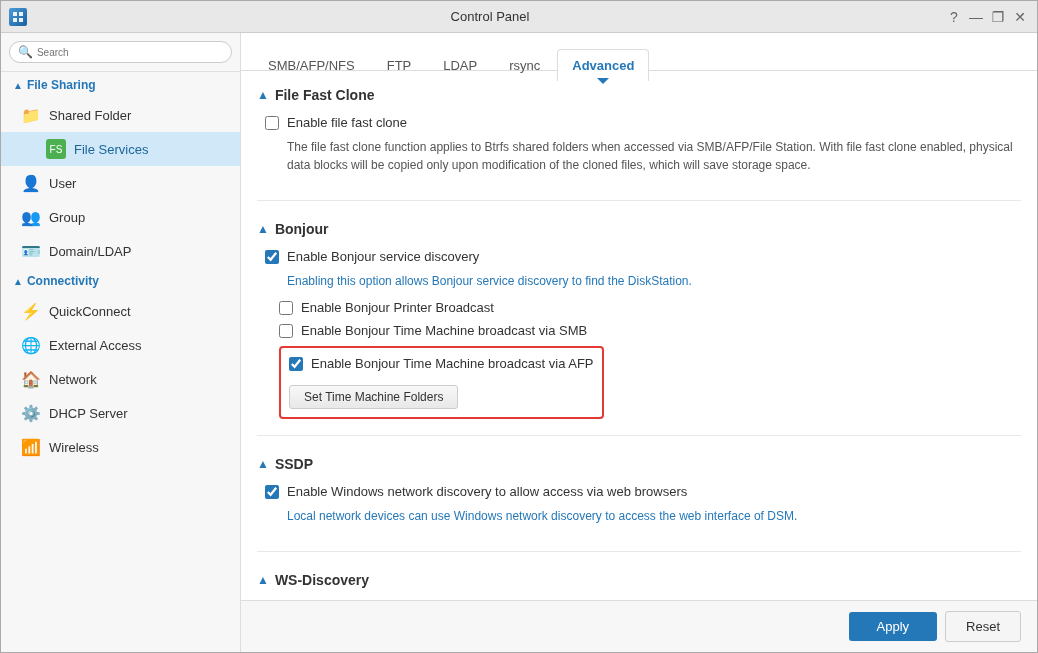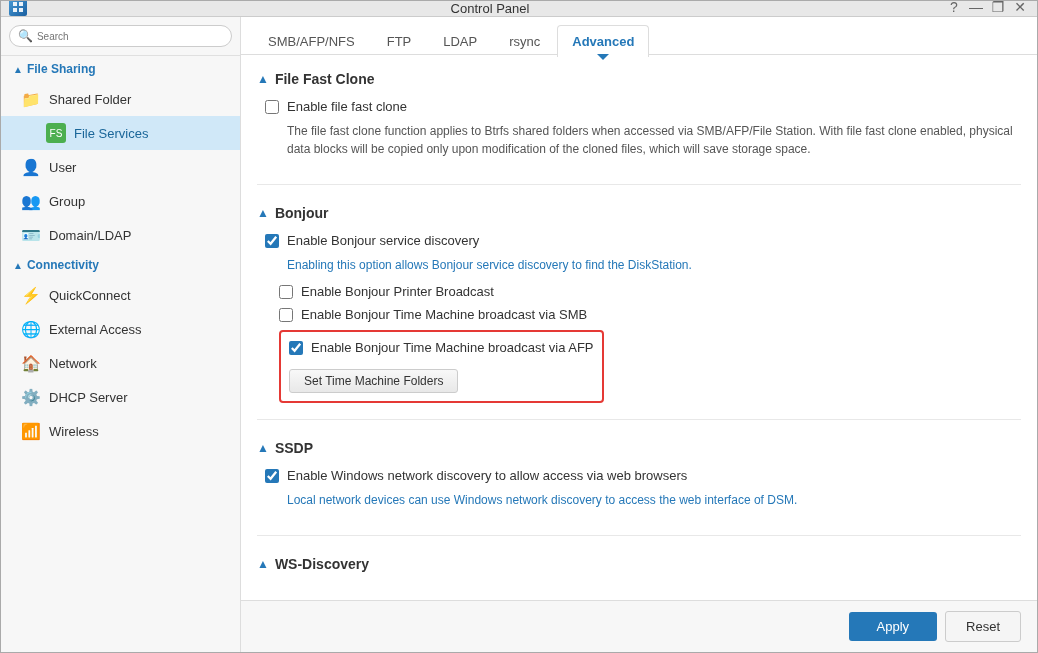--- a/index.html
+++ b/index.html
@@ -11,24 +11,24 @@
       background: #fff;
       border: 1px solid #aaa;
       display: flex;
       flex-direction: column;
       overflow: hidden;
     }
 
     
     .title-bar {
       display: flex;
-      align-items: flex-end;
+      align-items: center;
       background: #e8e8e8;
       border-bottom: 1px solid #ccc;
-      height: 16px;
+      height: 32px;
       padding: 0 8px;
     }
     .title-bar-icon {
       width: 18px; height: 18px;
       background: linear-gradient(135deg, #4a9cd6, #1a5fa0);
       border-radius: 2px;
       margin-right: 8px;
       display: flex; align-items: center; justify-content: center;
       color: white; font-size: 10px;
     }
@@ -153,21 +153,21 @@
       padding: 8px 14px;
       cursor: pointer;
       font-size: 13px;
       color: #555;
       border: 1px solid transparent;
       border-bottom: none;
       border-radius: 4px 4px 0 0;
       margin-right: 2px;
       background: transparent;
       position: relative;
-      top: 3px;
+      top: 11px;
     }
     .tab.active {
       color: #2578b8;
       font-weight: bold;
       border-color: #ddd;
       background: #fff;
       border-bottom-color: #fff;
     }
     .tab-indicator {
       position: absolute;

